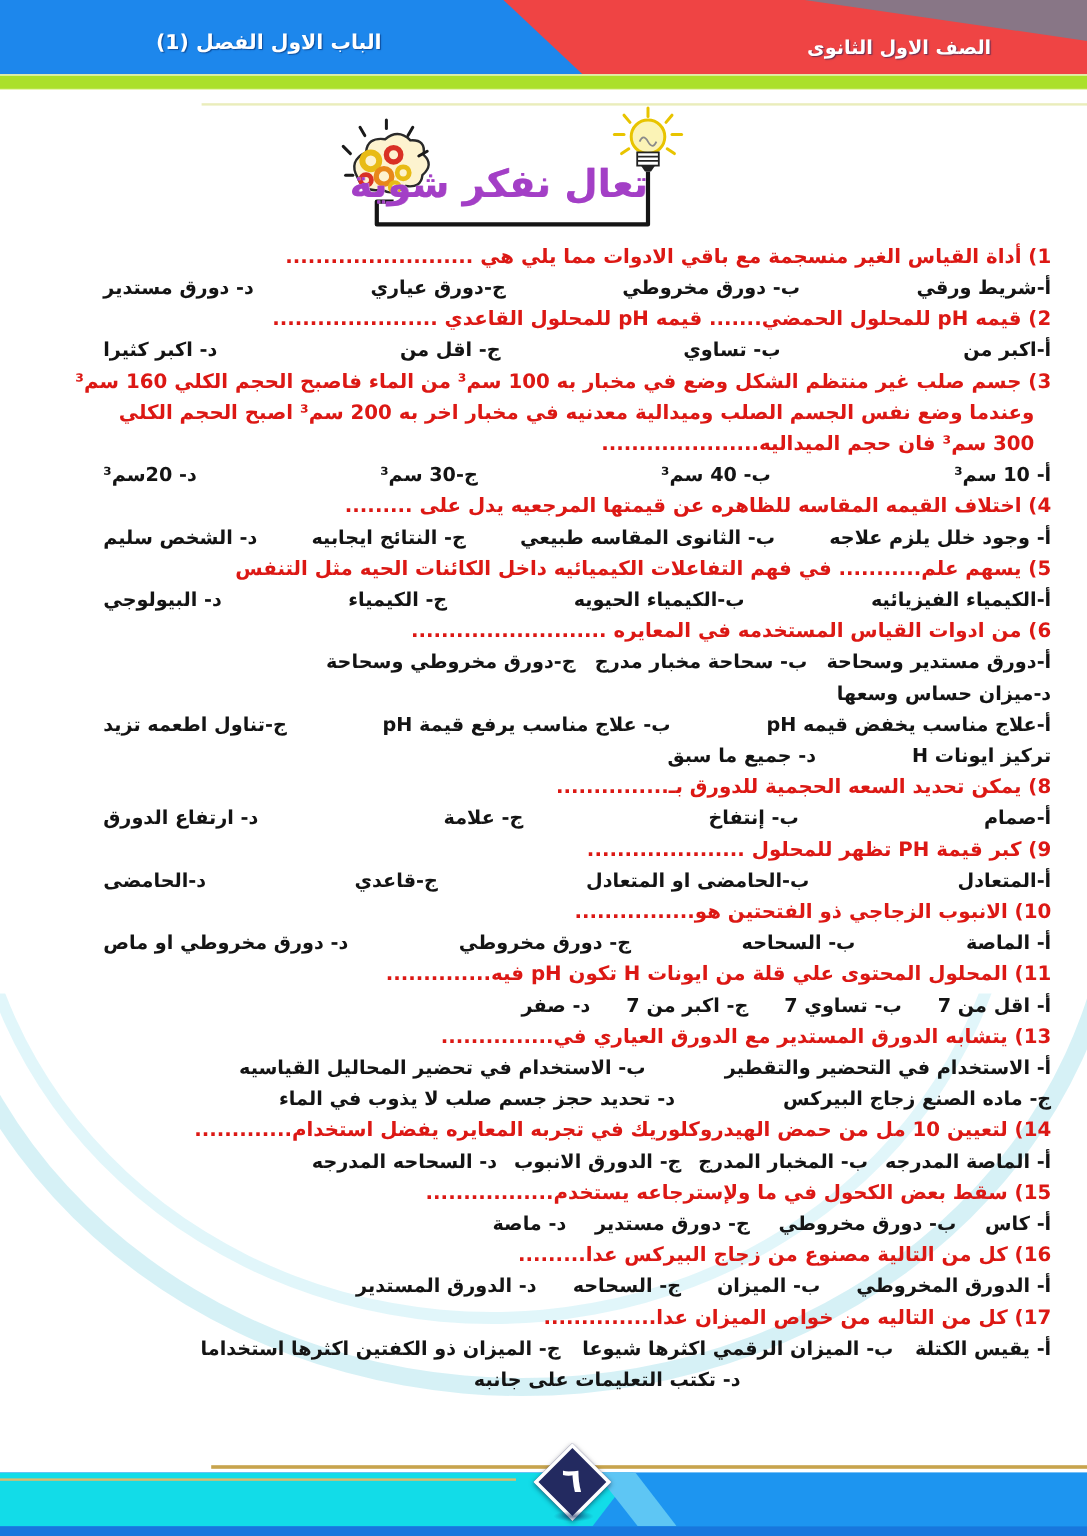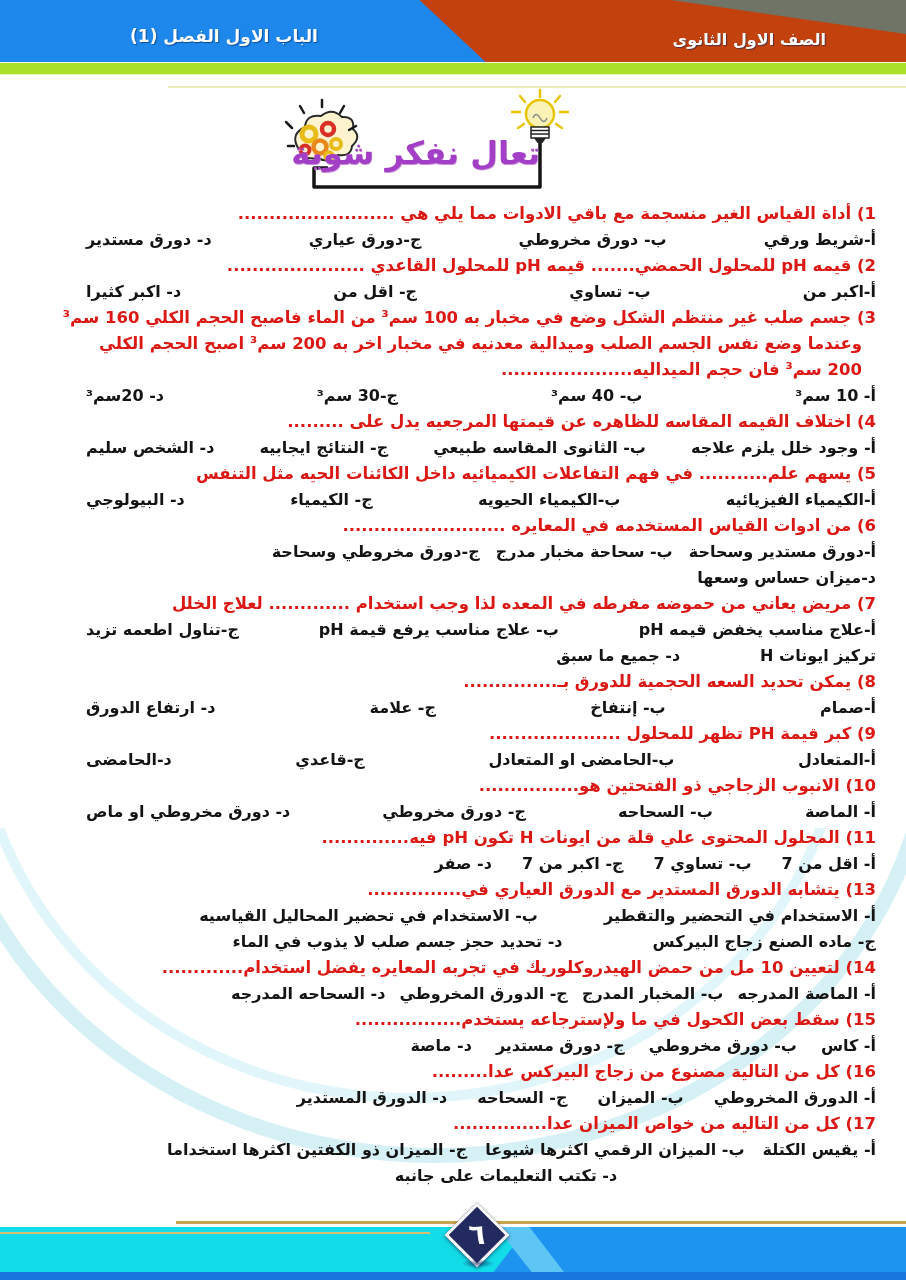--- a/index.html
+++ b/index.html
@@ -2,21 +2,21 @@
 <html lang="ar" dir="rtl"><head>
 <meta charset="utf-8">
 <style>
   * { margin:0; padding:0; box-sizing:border-box; }
   html,body { width:906px; height:1280px; }
   body {
     position:relative; overflow:hidden; background:#ffffff;
     font-family:"DejaVu Sans", sans-serif; direction:rtl;
   }
   
-  .header { position:absolute; top:0; left:0; width:906px; height:62px; background:#c2410c; }
+  .header { position:absolute; top:0; left:0; width:906px; height:62px; background:#ef4444; }
   .header-blue { position:absolute; top:0; left:0; width:100%; height:100%;
     background:#1d87ec; clip-path:polygon(0 0, 46.3% 0, 53.6% 100%, 0 100%); }
   .header-wedge { position:absolute; top:0; right:0; width:26%; height:100%;
     background:rgba(10,180,215,.45); clip-path:polygon(0 0, 100% 0, 100% 55%); }
   .header-title { position:absolute; color:#ffffff; font-weight:bold; font-size:17px;
     text-shadow:1px 1px 1px rgba(0,30,90,.55); white-space:nowrap; }
   .header-title.left  { left:130px; top:26px; }
   .header-title.rightpos { right:80px; left:auto; top:30px; font-size:16px; }
   .green-stripe { position:absolute; top:62px; left:0; width:906px; height:13px;
     background:#abe02a; border-top:1.5px solid #f4fbdc; border-bottom:1.5px solid #e7f5b0; }
@@ -142,21 +142,21 @@
       <div class="opts spread">
         <span class="opt">أ-اكبر من</span>
         <span class="opt">ب-  تساوي</span>
         <span class="opt">ج-   اقل من</span>
         <span class="opt">د-   اكبر كثيرا</span>
       </div>
     </div>
     <div class="qblock">
       <div class="stem">3) جسم صلب غير منتظم الشكل وضع  في مخبار به 100 سم³ من الماء فاصبح الحجم الكلي 160 سم³</div>
       <div class="stem cont">وعندما وضع  نفس الجسم الصلب وميدالية  معدنيه في مخبار اخر به 200 سم³ اصبح الحجم الكلي</div>
-      <div class="stem cont">200 سم³ فان حجم الميداليه.....................</div>
+      <div class="stem cont">300 سم³ فان حجم الميداليه.....................</div>
       <div class="opts spread">
         <span class="opt">أ-  10 سم³</span>
         <span class="opt">ب- 40 سم³</span>
         <span class="opt">ج-30 سم³</span>
         <span class="opt">د- 20سم³</span>
       </div>
     </div>
     <div class="qblock">
       <div class="stem">4) اختلاف القيمه المقاسه للظاهره عن قيمتها المرجعيه يدل على .........</div>
       <div class="opts spread">
@@ -180,21 +180,20 @@
       <div class="opts start" style="column-gap: 16px;">
         <span class="opt">أ-دورق مستدير وسحاحة</span>
         <span class="opt">ب- سحاحة مخبار مدرج</span>
         <span class="opt">ج-دورق مخروطي وسحاحة</span>
       </div>
       <div class="opts start">
         <span class="opt">د-ميزان حساس وسعها</span>
       </div>
     </div>
     <div class="qblock">
-      <div class="stem">7) مريض يعاني من حموضه مفرطه في المعده لذا  وجب استخدام ............. لعلاج الخلل</div>
       <div class="opts spread">
         <span class="opt">أ-علاج مناسب يخفض قيمه pH</span>
         <span class="opt">ب- علاج مناسب يرفع قيمة pH</span>
         <span class="opt">ج-تناول اطعمه تزيد</span>
       </div>
       <div class="opts start" style="column-gap: 80px;">
         <span class="opt">تركيز ايونات  H</span>
         <span class="opt">د- جميع ما سبق</span>
       </div>
     </div>
@@ -243,21 +242,21 @@
       <div class="opts start" style="column-gap: 90px;">
         <span class="opt">ج-  ماده الصنع زجاج البيركس</span>
         <span class="opt">د-  تحديد حجز جسم صلب  لا يذوب في الماء</span>
       </div>
     </div>
     <div class="qblock">
       <div class="stem">14)    لتعيين 10 مل  من حمض الهيدروكلوريك في  تجربه المعايره يفضل استخدام.............</div>
       <div class="opts start" style="column-gap: 14px;">
         <span class="opt">أ-  الماصة  المدرجه</span>
         <span class="opt">ب-  المخبار المدرج</span>
-        <span class="opt">ج-  الدورق المخروطي</span>
+        <span class="opt">ج-  الدورق الانبوب</span>
         <span class="opt">د-  السحاحه المدرجه</span>
       </div>
     </div>
     <div class="qblock">
       <div class="stem">15)    سقط بعض الكحول  في ما ولإسترجاعه يستخدم.................</div>
       <div class="opts start" style="column-gap: 24px;">
         <span class="opt">أ- كاس</span>
         <span class="opt">ب-  دورق مخروطي</span>
         <span class="opt">ج-  دورق مستدير</span>
         <span class="opt">د-  ماصة</span>

